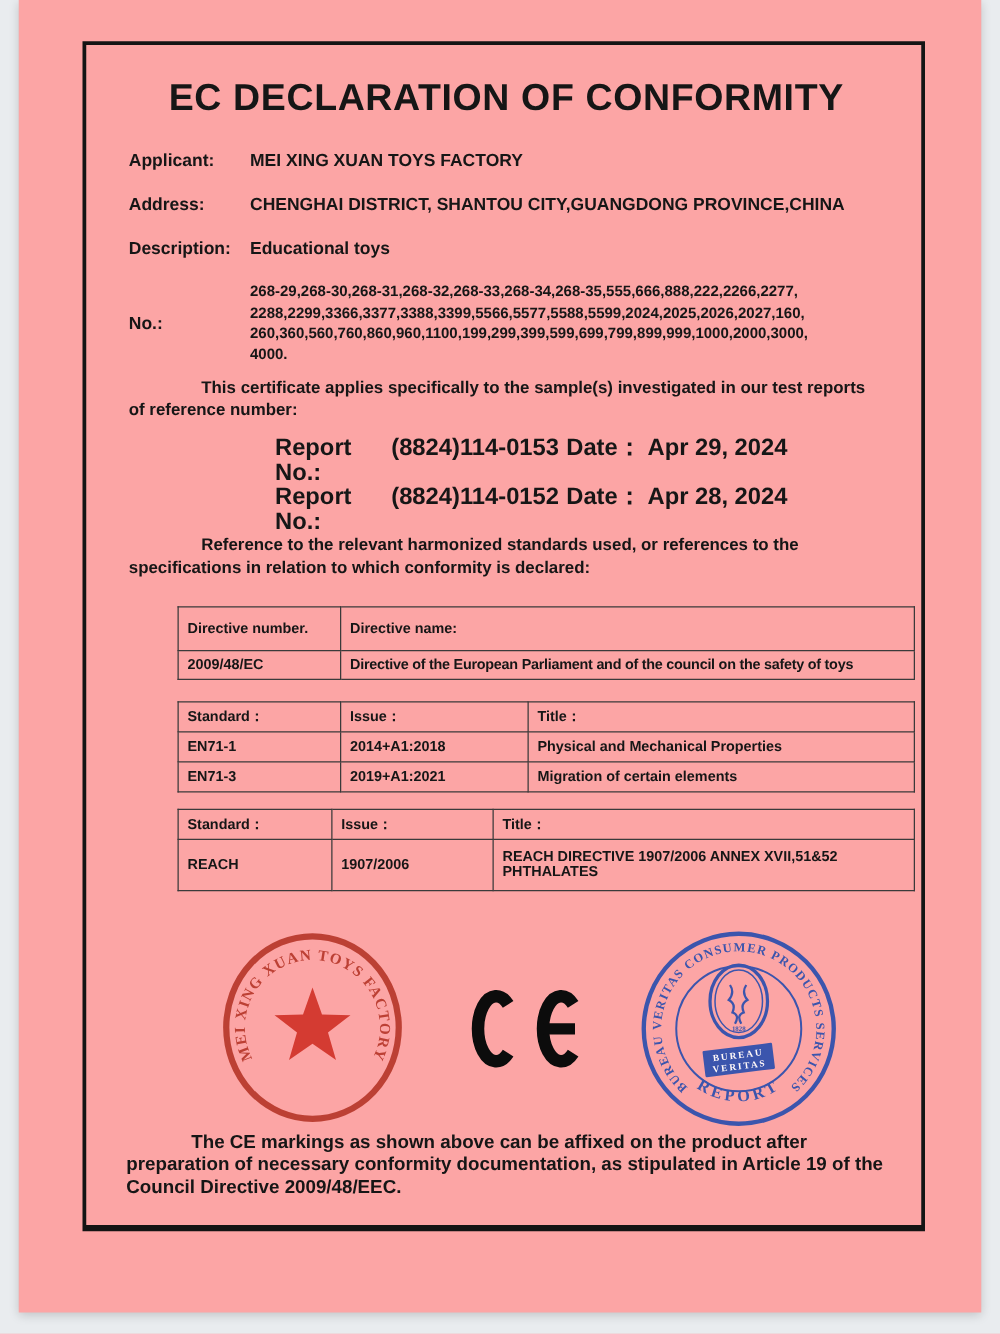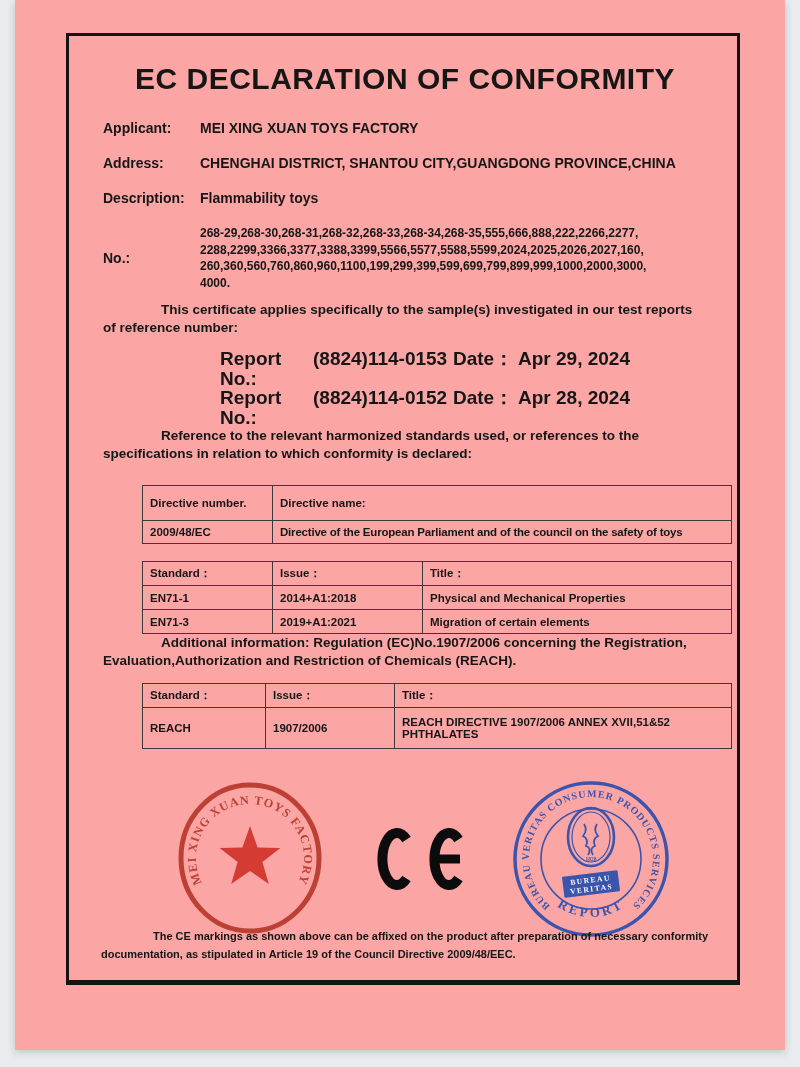--- a/index.html
+++ b/index.html
@@ -61,21 +61,21 @@
   .ce{margin-left:50px;margin-right:36px;}
   .red-stroke{stroke:var(--stamp-red);fill:none;}
   .red-fill{fill:var(--stamp-red);}
   .star-fill{fill:var(--star-red);}
   .blue-stroke{stroke:var(--stamp-blue);fill:none;}
   .blue-fill{fill:var(--stamp-blue);}
   .blue-text{fill:var(--stamp-blue);}
   .stamp-serif{font-family:"Liberation Serif","DejaVu Serif",serif;font-weight:bold;}
   .footer{
     position:absolute;left:32px;right:26px;bottom:6px;
-    font-size:11px;font-weight:bold;line-height:18px;text-indent:52px;
+    font-size:15px;font-weight:bold;line-height:18px;text-indent:52px;
   }
   .ce-stroke{stroke:#0c0c0c;fill:none;}
 </style>
 </head>
 <body>
 
 <div class="page">
   <div class="frame">
     <div class="inner">
 
@@ -85,21 +85,21 @@
         <div class="field-row">
           <span class="flabel">Applicant:</span>
           <span class="fvalue">MEI XING XUAN TOYS FACTORY</span>
         </div>
         <div class="field-row">
           <span class="flabel">Address:</span>
           <span class="fvalue">CHENGHAI DISTRICT, SHANTOU CITY,GUANGDONG PROVINCE,CHINA</span>
         </div>
         <div class="field-row" style="">
           <span class="flabel">Description:</span>
-          <span class="fvalue">Flammability toys</span>
+          <span class="fvalue">Educational toys</span>
         </div>
         <div class="no-row">
           <span class="flabel">No.:</span>
           <span class="no-list">268-29,268-30,268-31,268-32,268-33,268-34,268-35,555,666,888,222,2266,2277,
 2288,2299,3366,3377,3388,3399,5566,5577,5588,5599,2024,2025,2026,2027,160,
 260,360,560,760,860,960,1100,199,299,399,599,699,799,899,999,1000,2000,3000,
 4000.</span>
         </div>
       </div>
 
@@ -148,21 +148,20 @@
           <td>Physical and Mechanical Properties</td>
         </tr>
         <tr>
           <td>EN71-3</td>
           <td>2019+A1:2021</td>
           <td>Migration of certain elements</td>
         </tr>
       </tbody>
         </table>
 
-      <p class="para add-info">Additional information: Regulation (EC)No.1907/2006 concerning the Registration, Evaluation,Authorization and Restriction of Chemicals (REACH).</p>
 
       <table class="t3">
         <tbody>
             <tr>
           <th class="c1">Standard：</th>
           <th class="c2">Issue：</th>
           <th>Title：</th>
         </tr>
         <tr>
           <td>REACH</td>

